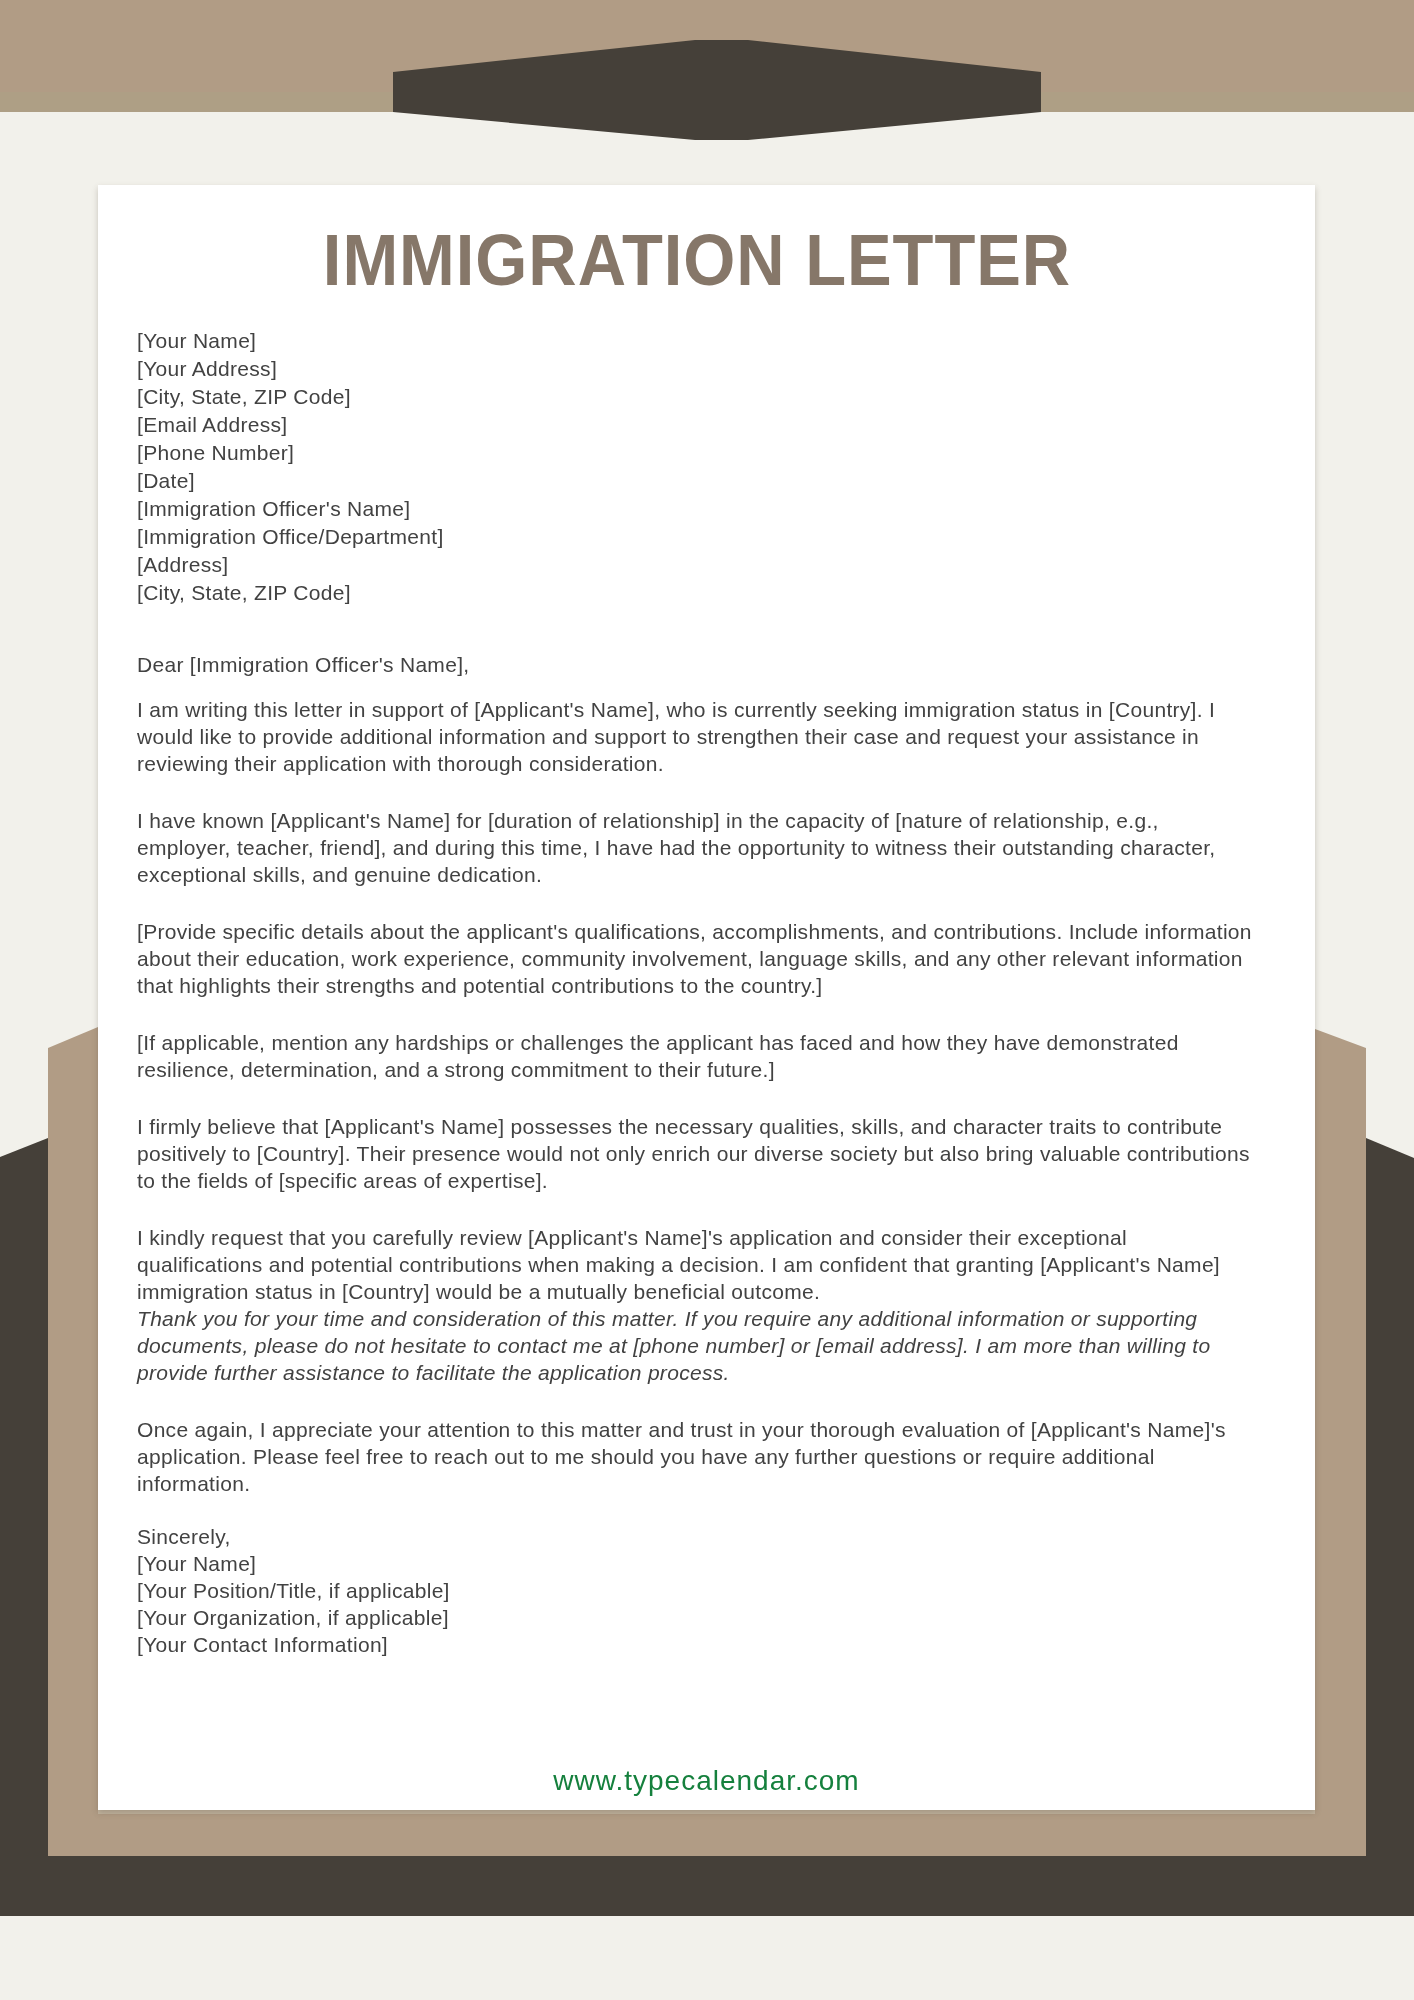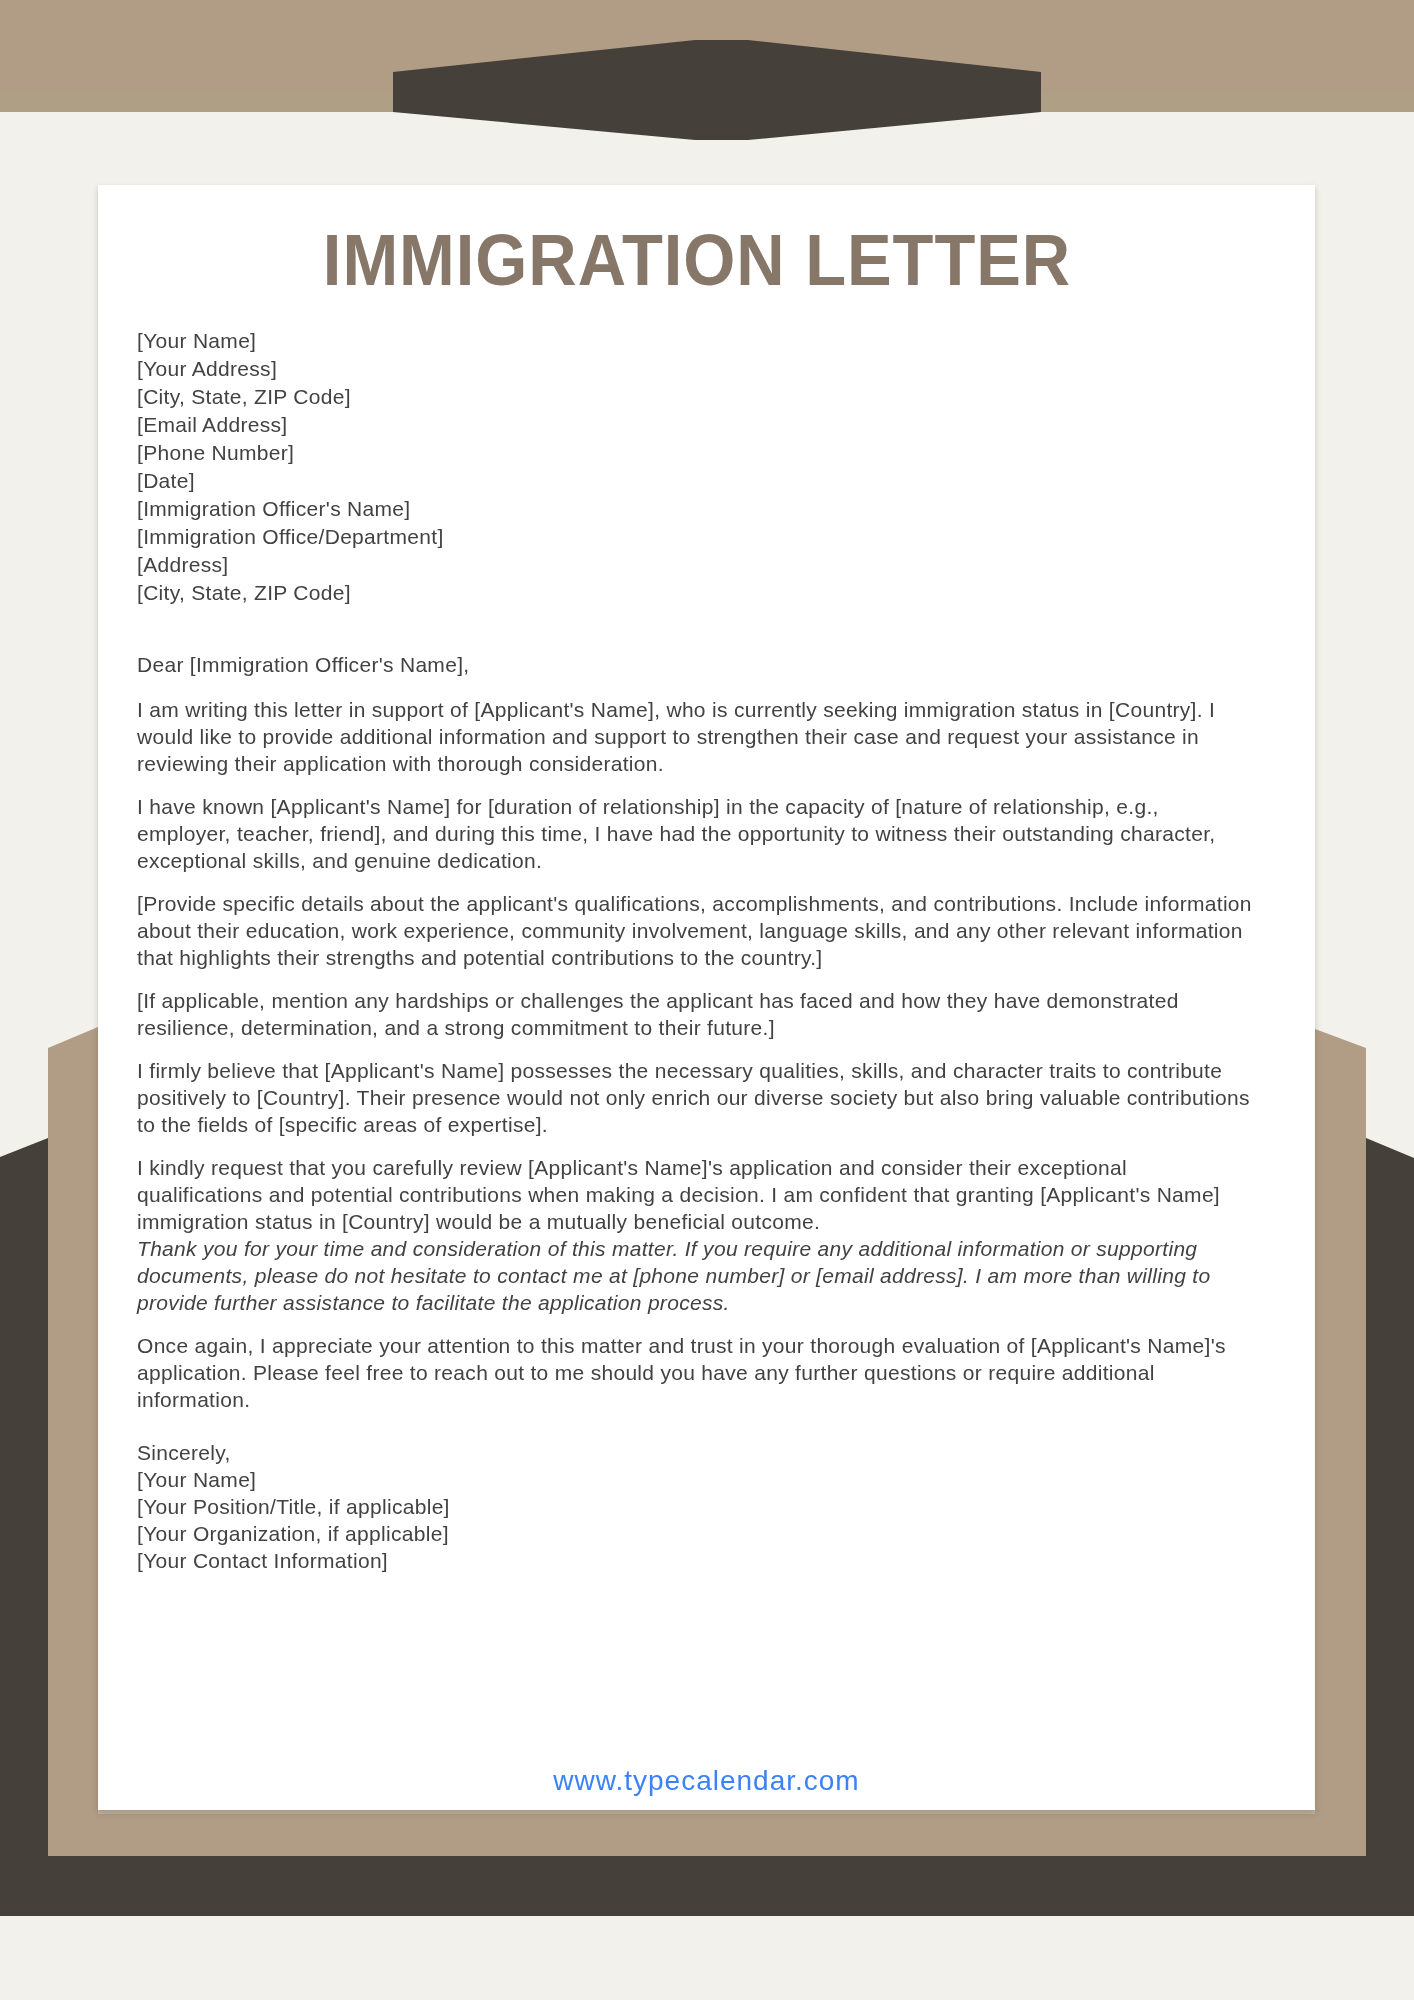--- a/index.html
+++ b/index.html
@@ -16,26 +16,26 @@
   .title{
     margin:0 0 30px 0;text-align:center;
     font-size:72px;font-weight:700;letter-spacing:1px;line-height:74px;
     color:#867769;transform:scaleX(.93);transform-origin:center;
     white-space:nowrap;
   }
   .body-text{color:#424242;font-size:21px;letter-spacing:.3px;}
   .sender-block{line-height:28px;margin-top:28px;}
   .salutation{margin-top:44px;line-height:27px;}
   .paras p{margin:18px 0 0 0;line-height:27px;max-width:1120px;}
-  .paras p + p{margin-top:16px;}
+  .paras p + p{margin-top:30px;}
   .paras p.continuation{margin-top:0;font-style:italic;}
   .closing-block{margin-top:26px;line-height:27px;}
   .footer{
     position:absolute;left:0;bottom:12px;width:100%;text-align:center;
-    font-size:28px;letter-spacing:1px;color:#3b82f6;line-height:1.2;
+    font-size:28px;letter-spacing:1px;color:#15803d;line-height:1.2;
   }
 </style>
 </head>
 <body>
 
 <div class="canvas">
 
   <svg class="bg" viewBox="0 0 1414 2000" xmlns="http://www.w3.org/2000/svg" aria-hidden="true">
     <rect x="0" y="0" width="1414" height="2000" fill="#f2f1eb"></rect>
     <rect x="0" y="0" width="1414" height="112" fill="#b19c85"></rect>

